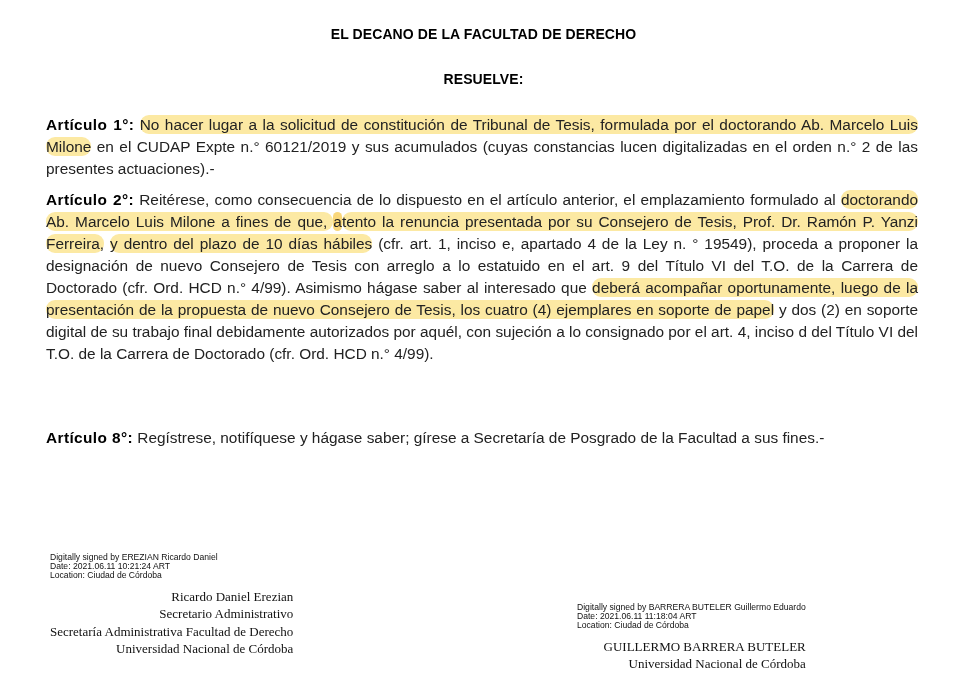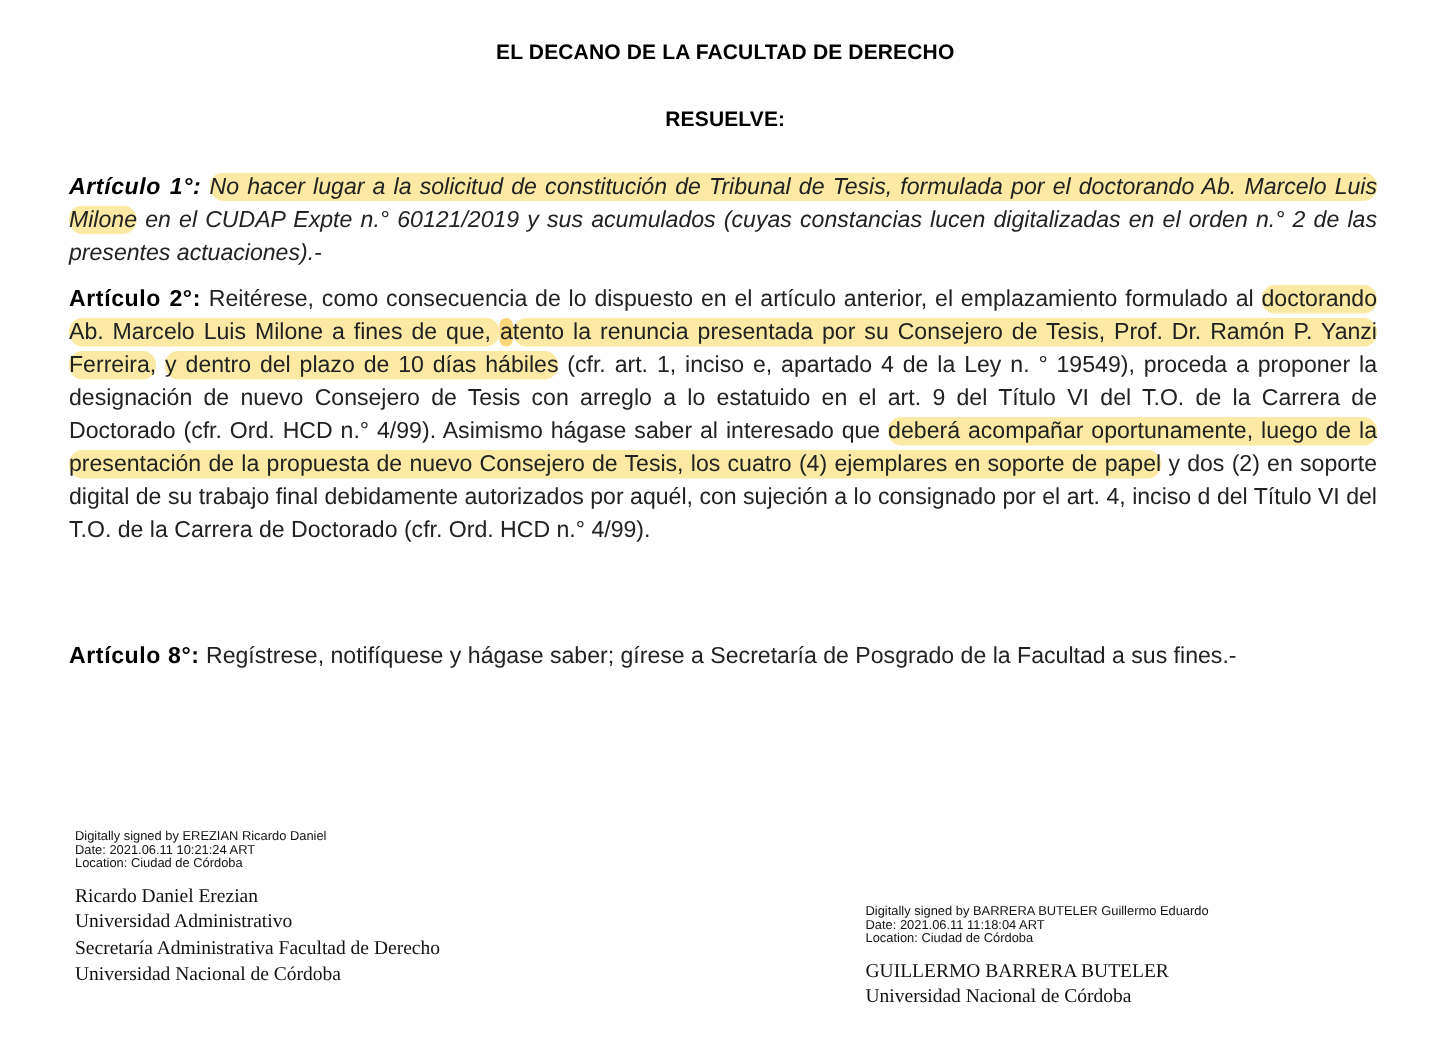--- a/index.html
+++ b/index.html
@@ -35,21 +35,21 @@
       font-size: 15.4px;
       line-height: 22px;
       text-align: justify;
       color: #222;
     }
     .article .label {
       font-weight: bold;
       color: #000;
       letter-spacing: 0.4px;
     }
-    #art1 { top: 114px; font-style: italic; }
+    #art1 { top: 114px; }
     #art2 { top: 189px; }
     #art3 { top: 427px; }
 
     .hl {
       background: #fce9a3;
       border-radius: 9px;
       padding: 1px 0;
       box-decoration-break: clone;
       -webkit-box-decoration-break: clone;
     }
@@ -66,20 +66,21 @@
       font-size: 8.6px;
       line-height: 9px;
       color: #111;
     }
     .sig .info {
       margin-top: 8px;
       font-family: "Liberation Serif", serif;
       font-size: 13px;
       line-height: 17.3px;
       color: #111;
+      text-align: right;
     }
     #sig-left { left: 50px; top: 553px; }
     #sig-right { left: 549px; top: 603px; margin-left: 28px; }
   </style>
 </head>
 <body>
 
 <div>
 
   <div id="title" class="heading">EL DECANO DE LA FACULTAD DE DERECHO</div>
@@ -99,21 +100,21 @@
   </div>
 
   <div id="sig-left" class="sig">
     <div class="meta">
       <div>Digitally signed by EREZIAN Ricardo Daniel</div>
       <div>Date: 2021.06.11 10:21:24 ART</div>
       <div>Location: Ciudad de Córdoba</div>
     </div>
     <div class="info">
       <div>Ricardo Daniel Erezian</div>
-      <div>Universidad Administrativo</div>
+      <div>Secretario Administrativo</div>
       <div>Secretaría Administrativa Facultad de Derecho</div>
       <div>Universidad Nacional de Córdoba</div>
     </div>
   </div>
 
   <div id="sig-right" class="sig">
     <div class="meta">
       <div>Digitally signed by BARRERA BUTELER Guillermo Eduardo</div>
       <div>Date: 2021.06.11 11:18:04 ART</div>
       <div>Location: Ciudad de Córdoba</div>

